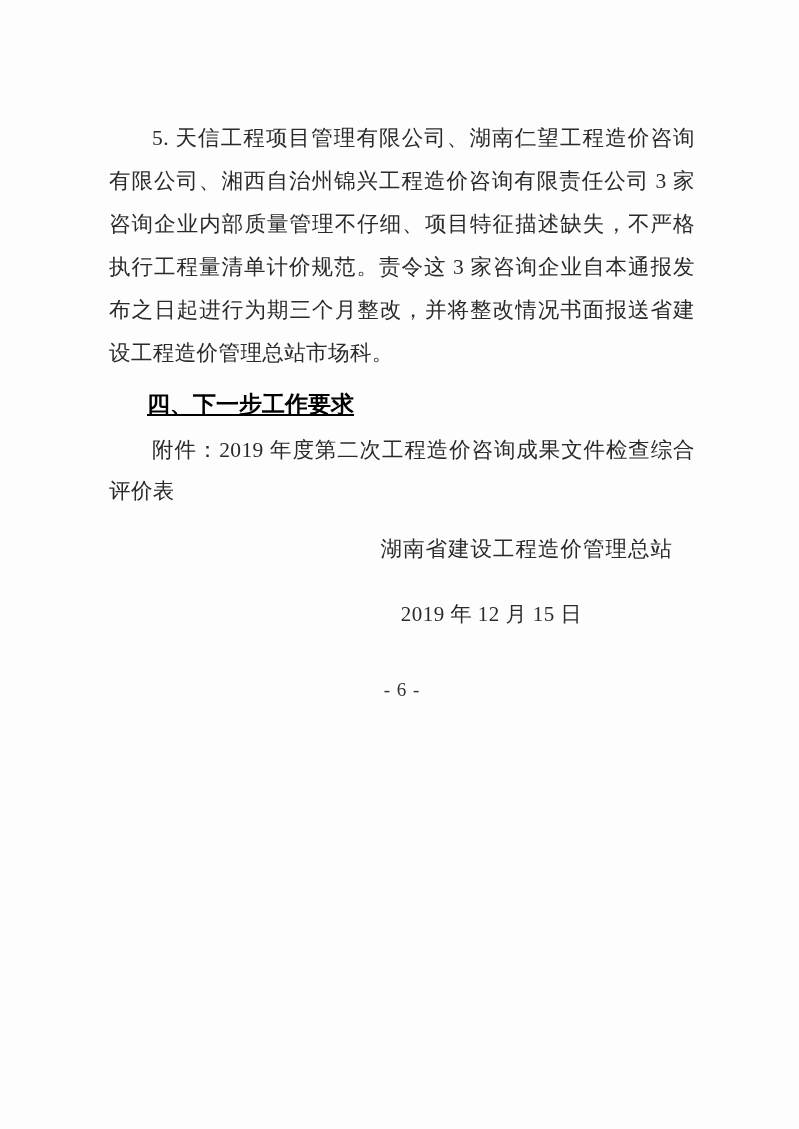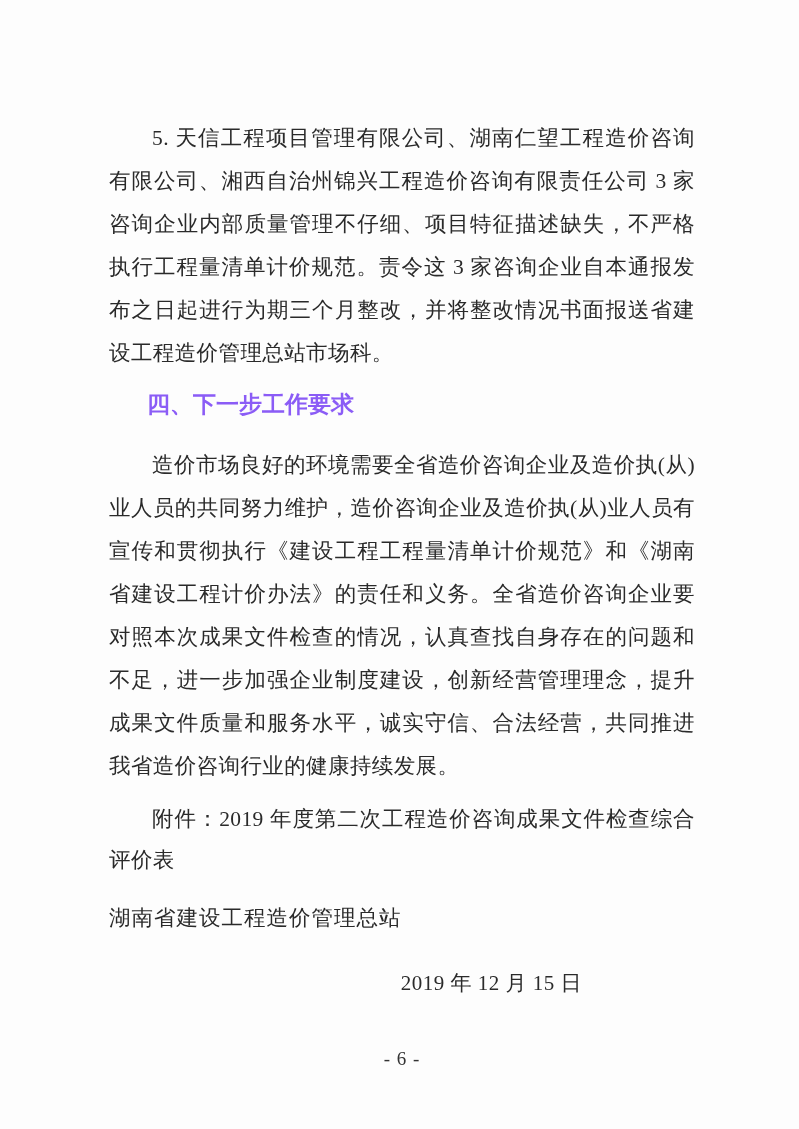--- a/index.html
+++ b/index.html
@@ -32,34 +32,36 @@
     text-indent: 2em;
     color: #2a2a2a;
   }
   .section-heading {
     margin: 14px 0 0 0;
     font-family: "Liberation Sans", "DejaVu Sans", sans-serif;
     font-weight: bold;
     font-size: 23px;
     line-height: 30px;
     text-indent: 38px;
-    color: #8b5cf6;
+    color: #000000;
+    text-decoration: underline;
   }
   .para-2 {
     margin-top: 25px;
   }
   .attachment-para {
     margin-top: 11px;
     line-height: 41px;
   }
   .signature-line {
     margin: 16px 0 0 0;
     font-size: 21.5px;
     line-height: 43px;
     letter-spacing: 1px;
+    text-align: right;
     padding-right: 22px;
     color: #2a2a2a;
   }
   .date-line {
     margin: 22px 0 0 0;
     font-size: 21px;
     line-height: 43px;
     letter-spacing: 0.5px;
     text-align: right;
     padding-right: 113px;
@@ -77,21 +79,20 @@
 </head>
 <body>
 
 <div class="page">
   <div class="content">
 
     <p class="body-para">5. 天信工程项目管理有限公司、湖南仁望工程造价咨询有限公司、湘西自治州锦兴工程造价咨询有限责任公司 3 家咨询企业内部质量管理不仔细、项目特征描述缺失，不严格执行工程量清单计价规范。责令这 3 家咨询企业自本通报发布之日起进行为期三个月整改，并将整改情况书面报送省建设工程造价管理总站市场科。</p>
 
     <h2 class="section-heading">四、下一步工作要求</h2>
 
-    <p class="body-para para-2">造价市场良好的环境需要全省造价咨询企业及造价执(从)业人员的共同努力维护，造价咨询企业及造价执(从)业人员有宣传和贯彻执行《建设工程工程量清单计价规范》和《湖南省建设工程计价办法》的责任和义务。全省造价咨询企业要对照本次成果文件检查的情况，认真查找自身存在的问题和不足，进一步加强企业制度建设，创新经营管理理念，提升成果文件质量和服务水平，诚实守信、合法经营，共同推进我省造价咨询行业的健康持续发展。</p>
 
     <p class="body-para attachment-para">附件：2019 年度第二次工程造价咨询成果文件检查综合评价表</p>
 
     <p class="signature-line">湖南省建设工程造价管理总站</p>
 
     <p class="date-line">2019 年 12 月 15 日</p>
 
     <p class="page-number">- 6 -</p>
 
   </div>

